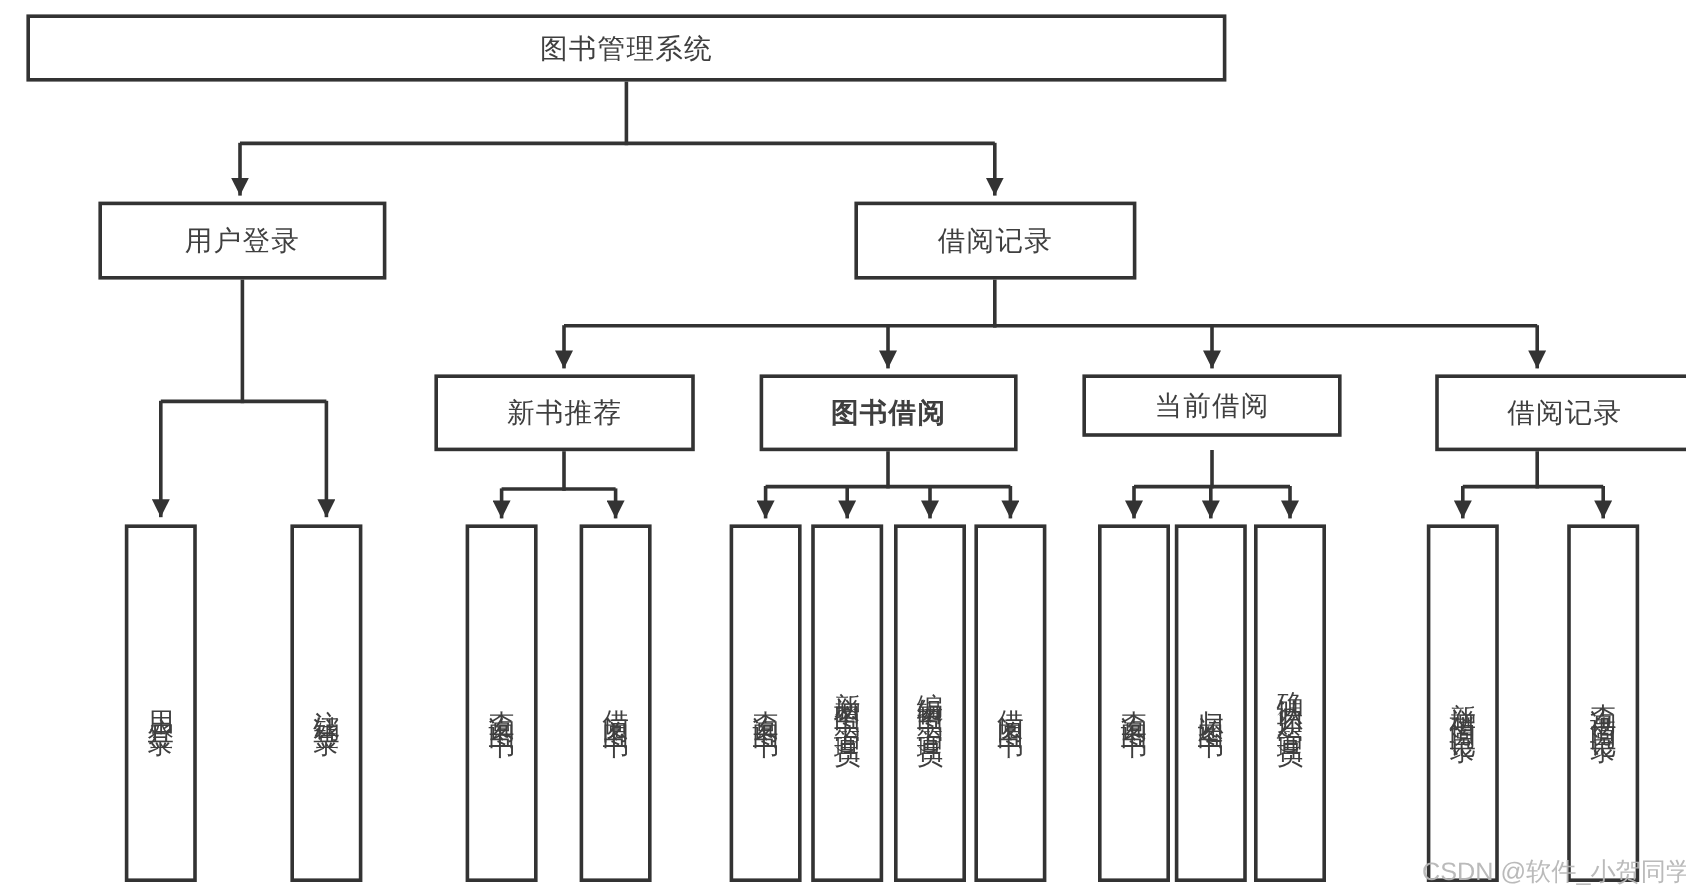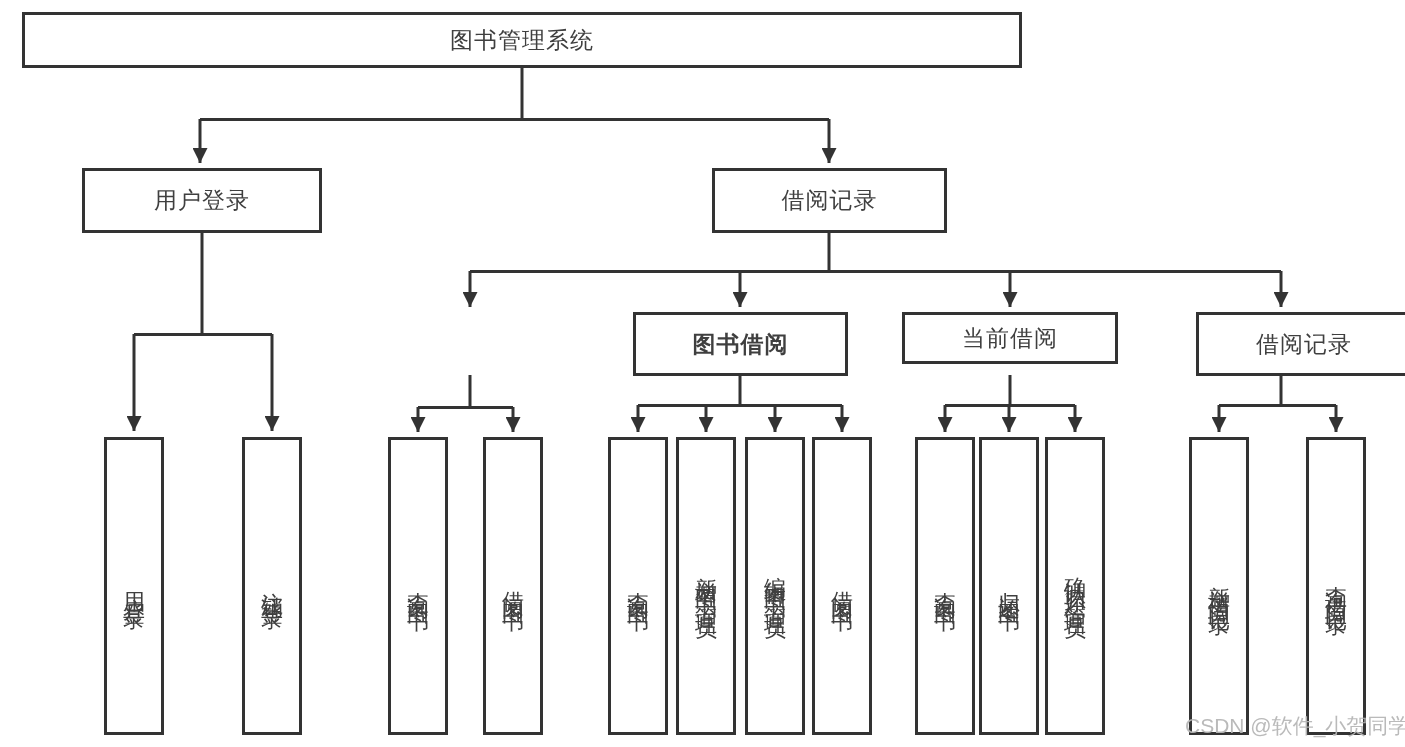--- a/index.html
+++ b/index.html
@@ -142,20 +142,23 @@
     <span>图书管理系统</span>
   </div>
 
   <div class="box hbox n-l2a">
     <span>用户登录</span>
   </div>
   <div class="box hbox n-l2b">
     <span>借阅记录</span>
   </div>
 
+  <div class="box hbox n-l3a">
+    <span>新书推荐</span>
+  </div>
   <div class="box hbox n-l3b">
     <span>图书借阅</span>
   </div>
   <div class="box hbox n-l3c">
     <span>当前借阅</span>
   </div>
   <div class="box hbox n-l3d">
     <span>借阅记录</span>
   </div>
 

